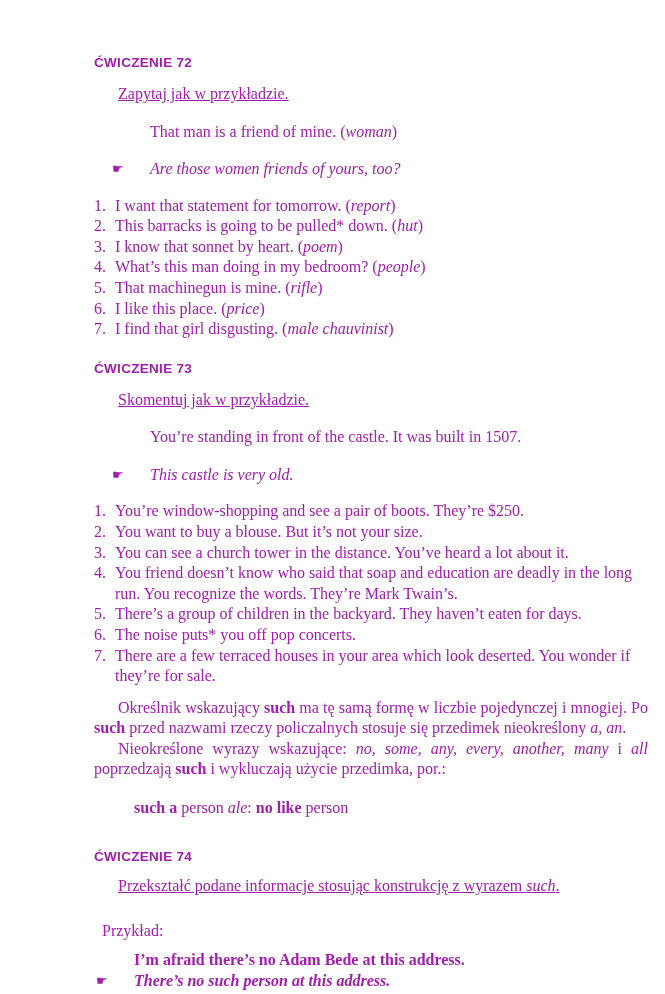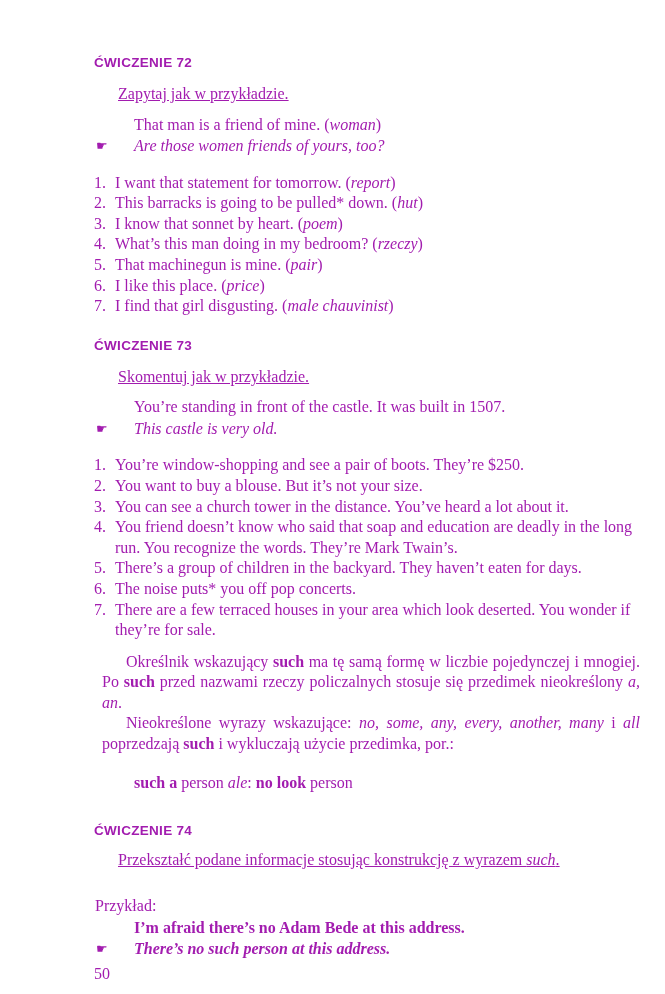--- a/index.html
+++ b/index.html
@@ -20,40 +20,40 @@
     font-family:"Liberation Sans", sans-serif;
     font-size:13.5px;
     font-weight:bold;
     letter-spacing:0.3px;
     line-height:15px;
     margin:0;
   }
   .instr { margin:14px 0 0; text-indent:24px;text-decoration:underline; }
   .instr-seg { margin:12px 0 0; text-indent:24px; }
   .example { position:relative; margin:9px 0 0; padding-left:40px; line-height:21.5px; }
-  .example p { margin:0; }
+  .example p { margin:16px; }
   .ex-answer { position:relative; font-style:italic; }
   .pointer {
     position:absolute; left:-38px; top:0;
     font-style:normal;
     font-family:"DejaVu Sans", sans-serif;
     font-size:13px; line-height:21.5px;
   }
   ol.items { list-style:none; margin:16px 0 0; padding:0; }
   .item { display:flex; }
   .num { width:21px; flex:none; }
   .txt { flex:1; }
-  .note { margin:11px 8px 0; text-align:justify; }
+  .note { margin:11px 0 0; text-align:justify; }
   .note p.para { margin:0; text-indent:24px; }
   .note-example { margin:18px 0 0; padding-left:40px; }
   .sec { margin:0; }
   #sec73 { margin-top:21px; }
   #sec74 { margin-top:30px; }
   .example-wrap74 { margin-top:24px; line-height:21px; }
-  .ex-label { margin:1px; }
+  .ex-label { margin:8px; }
   .example74 { position:relative; margin:0; padding-left:40px; line-height:21px; }
   .example74 p { margin:0;font-weight:bold; }
   .page-num { margin-top:5px; }
   .b { font-weight:bold; }
   .i { font-style:italic; }
 </style>
 </head>
 <body>
 
 <div class="page">
@@ -76,25 +76,25 @@
       <li class="item">
           <span class="num">2.</span>
           <span class="txt"><span>This barracks is going to be pulled* down. (</span><span class="i">hut</span><span>)</span></span>
         </li>
       <li class="item">
           <span class="num">3.</span>
           <span class="txt"><span>I know that sonnet by heart. (</span><span class="i">poem</span><span>)</span></span>
         </li>
       <li class="item">
           <span class="num">4.</span>
-          <span class="txt"><span>What’s this man doing in my bedroom? (</span><span class="i">rzeczy</span><span>)</span></span>
+          <span class="txt"><span>What’s this man doing in my bedroom? (</span><span class="i">people</span><span>)</span></span>
         </li>
       <li class="item">
           <span class="num">5.</span>
-          <span class="txt"><span>That machinegun is mine. (</span><span class="i">pair</span><span>)</span></span>
+          <span class="txt"><span>That machinegun is mine. (</span><span class="i">rifle</span><span>)</span></span>
         </li>
       <li class="item">
           <span class="num">6.</span>
           <span class="txt"><span>I like this place. (</span><span class="i">price</span><span>)</span></span>
         </li>
       <li class="item">
           <span class="num">7.</span>
           <span class="txt"><span>I find that girl disgusting. (</span><span class="i">male chauvinist</span><span>)</span></span>
         </li>
     </ol>
@@ -139,21 +139,21 @@
           <span class="num">7.</span>
           <span class="txt">There are a few terraced houses in your area which look deserted. You wonder if they’re for sale.</span>
         </li>
     </ol>
   </section>
 
   <div class="note">
     <p class="para"><span>Określnik wskazujący </span><span class="b">such</span><span> ma tę samą formę w liczbie pojedynczej i mnogiej. Po </span><span class="b">such</span><span> przed nazwami rzeczy policzalnych stosuje się przedimek nieokreślony </span><span class="i">a, an</span><span>.</span></p>
     <p class="para"><span>Nieokreślone wyrazy wskazujące: </span><span class="i">no, some, any, every, another, many</span><span> i </span><span class="i">all</span><span> poprzedzają </span><span class="b">such</span><span> i wykluczają użycie przedimka, por.:</span></p>
   </div>
-  <p class="note-example"><span class="b">such a</span><span> person </span><span class="i">ale</span><span>: </span><span class="b">no look</span><span> person</span></p>
+  <p class="note-example"><span class="b">such a</span><span> person </span><span class="i">ale</span><span>: </span><span class="b">no like</span><span> person</span></p>
 
   <section class="sec" id="sec74">
     <h2 class="ex-head">ĆWICZENIE 74</h2>
     <p class="instr instr-seg"><span>Przekształć podane informacje stosując konstrukcję z wyrazem </span><span class="i">such</span><span>.</span></p>
     <div class="example-wrap74">
       <p class="ex-label">Przykład:</p>
       <div class="example74">
         <p class="ex-prompt"><span>I’m afraid there’s no Adam Bede at this address.</span></p>
         <p class="ex-answer">
           <span class="pointer">☛</span>

